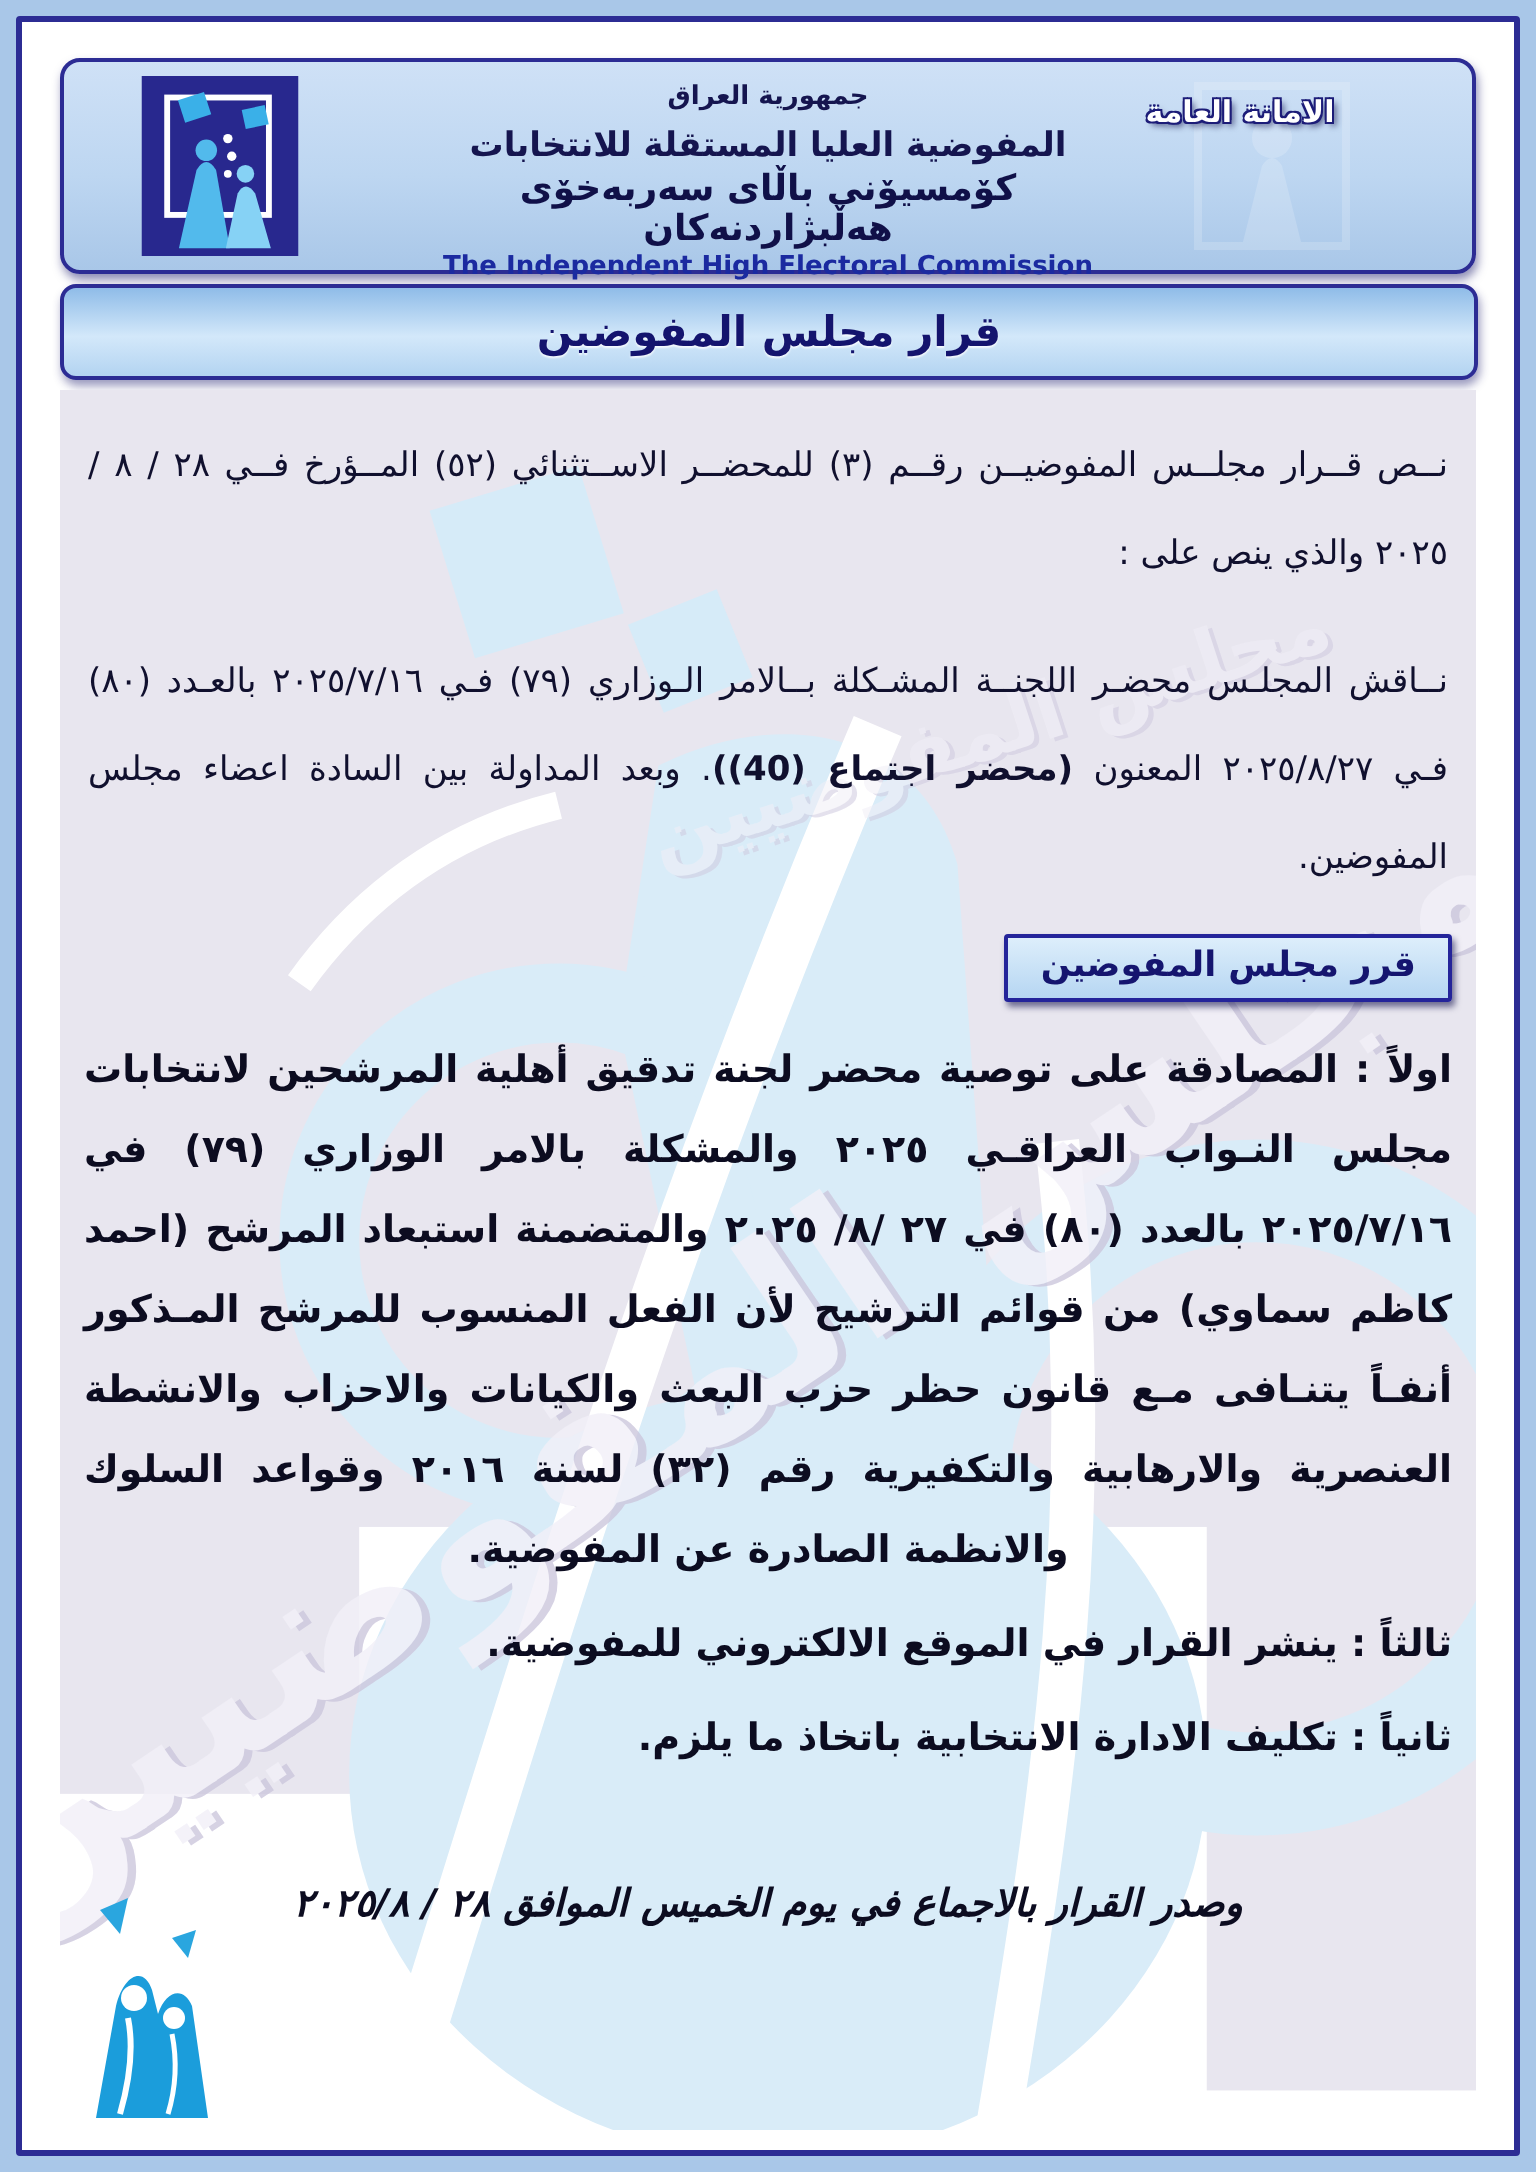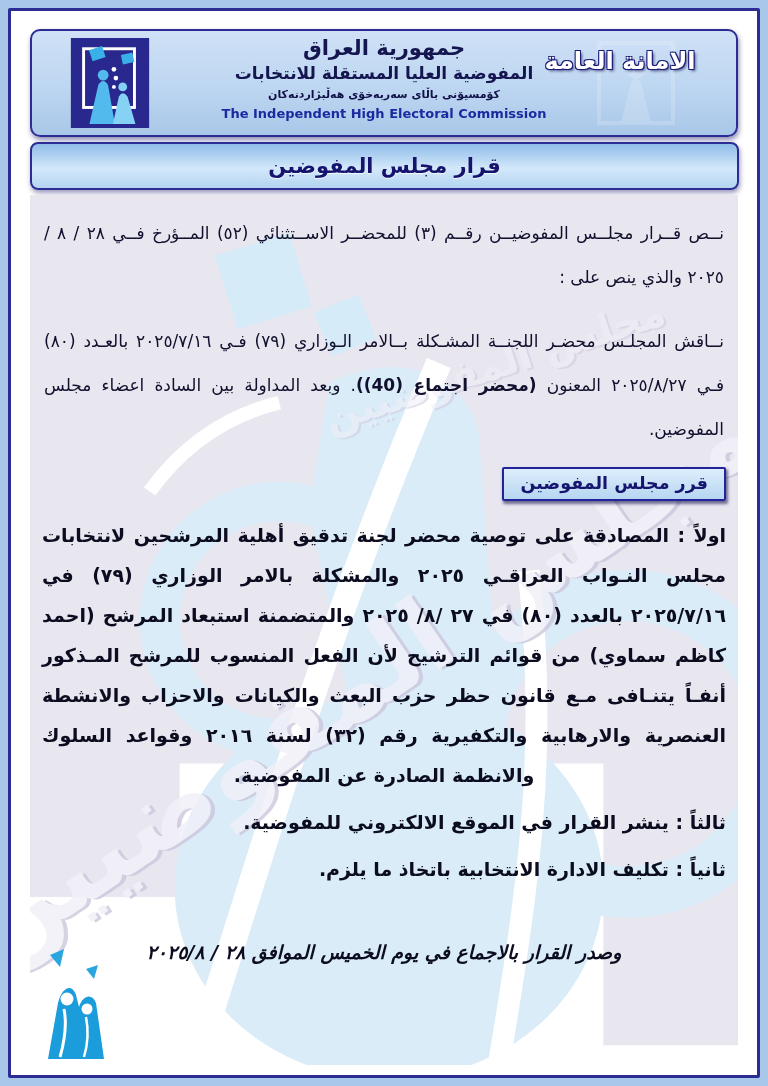--- a/index.html
+++ b/index.html
@@ -17,27 +17,27 @@
     position:absolute;left:19px;right:19px;top:18px;height:104px;
     border:2px solid #2c2c94;border-radius:10px;
     background:linear-gradient(180deg,#cfe1f6 0%,#bdd6f1 55%,#a9c7e8 100%);
     box-shadow:1px 3px 5px rgba(30,30,110,.5);
   }
   .hdr-logo{position:absolute;right:auto;left:38px;top:7px;width:80px;height:90px;}
   .hdr-center{
     position:absolute;left:50%;top:5px;transform:translateX(-50%);
     width:330px;text-align:center;color:#15154f;
   }
-  .hdr-center .cal1{font-size:21px;font-weight:bold;line-height:25px;}
+  .hdr-center .cal1{font-size:13px;font-weight:bold;line-height:25px;}
   .hdr-center .cal2{font-size:17px;font-weight:bold;line-height:24px;}
-  .hdr-center .ku{font-size:11px;font-weight:bold;line-height:20px;color:#101048;}
+  .hdr-center .ku{font-size:18px;font-weight:bold;line-height:20px;color:#101048;}
   .hdr-center .en{font-size:13px;font-weight:bold;line-height:18px;color:#1b2aa0;direction:ltr;}
   .hdr-right{
     position:absolute;right:26px;top:16px;width:180px;text-align:center;
-    font-weight:bold;font-size:24px;color:#ffffff;
+    font-weight:bold;font-size:15px;color:#ffffff;
     text-shadow:1px 1px 0 #1c1c78,-1px -1px 0 #1c1c78,1px -1px 0 #1c1c78,-1px 1px 0 #1c1c78,2px 2px 3px rgba(10,10,70,.65);
   }
   .hdr-right .l2{margin-top:18px;}
   .hdr-right-wm{position:absolute;right:55px;top:8px;width:90px;height:88px;opacity:.18;}
   
   .title-bar{
     position:absolute;left:19px;right:18px;top:131px;height:44px;
     border:2px solid #2c2c94;border-radius:8px;
     background:linear-gradient(180deg,#8fbce8 0%,#d3e8fa 55%,#b3d4f1 100%);
     box-shadow:1px 3px 5px rgba(30,30,110,.45);

